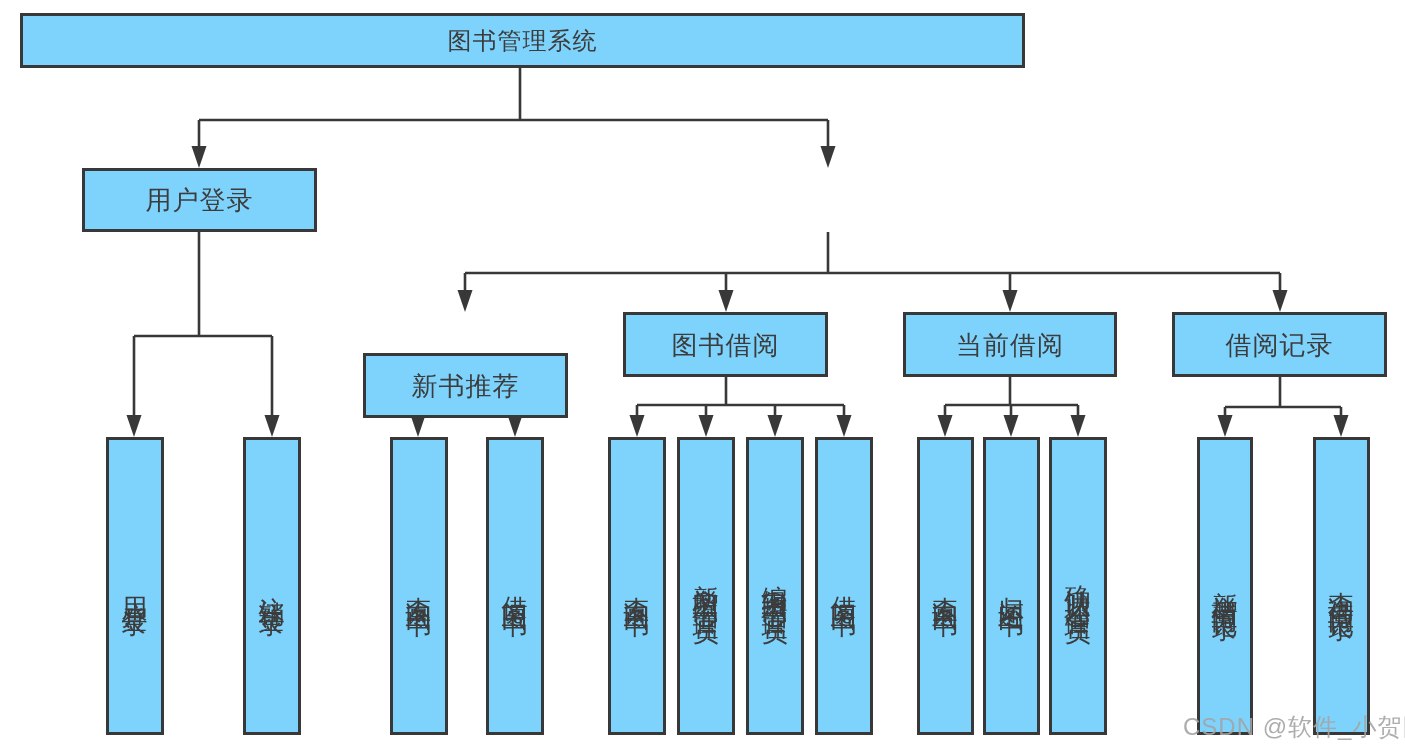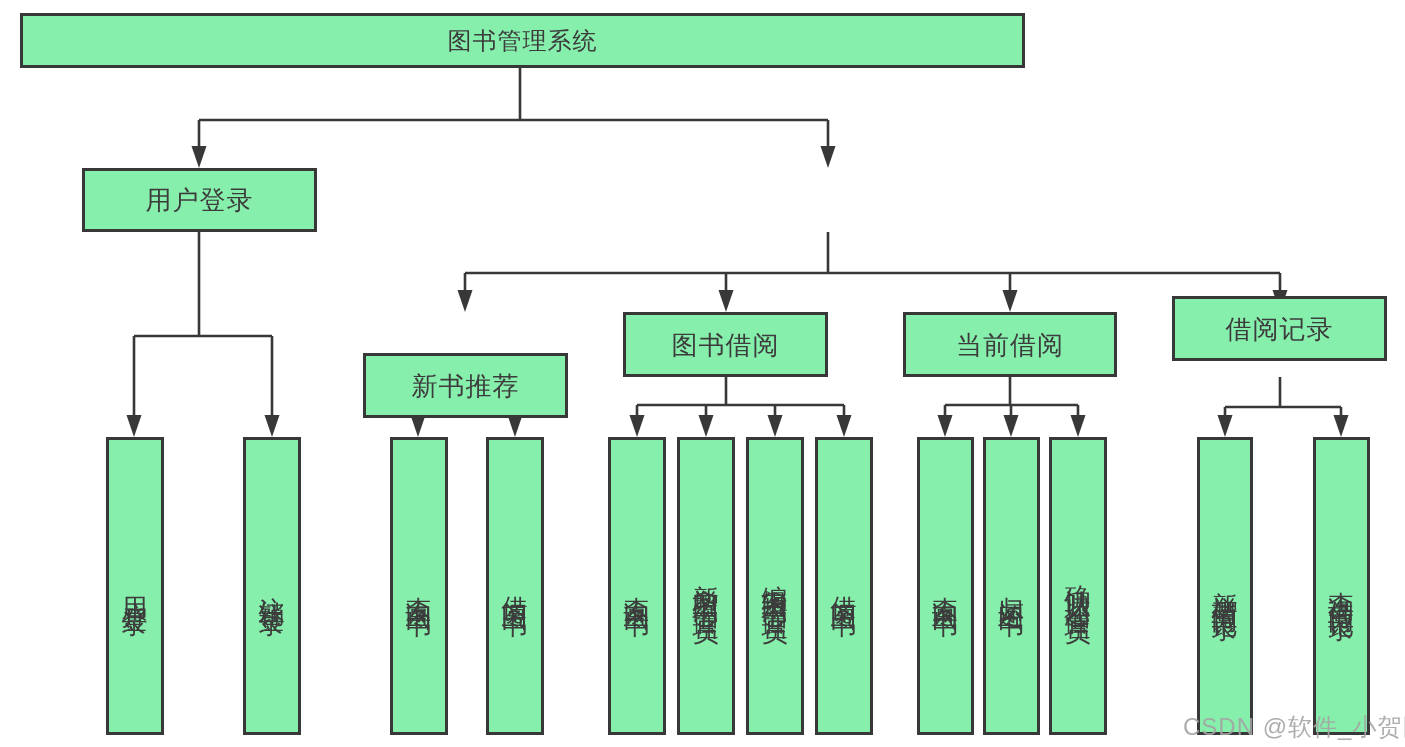--- a/index.html
+++ b/index.html
@@ -16,21 +16,21 @@
     overflow: hidden;
   }
   .connectors {
     position: absolute;
     left: 0; top: 0;
     width: 1405px; height: 747px;
   }
   .node {
     position: absolute;
     box-sizing: border-box;
-    background: #86efac;
+    background: #7dd3fc;
     border: 3px solid #383838;
     display: flex;
     align-items: center;
     justify-content: center;
     color: #3c3c3c;
     font-size: 26px;
     line-height: 1;
     white-space: nowrap;
     z-index: 2;
   }
@@ -109,21 +109,21 @@
 
   <div class="node" style="left:363px; top:312px; width:205px; height:65px;margin-top:41px;">
     <span class="lbl">新书推荐</span>
   </div>
   <div class="node" style="left:903px; top:312px; width:214px; height:65px;">
     <span class="lbl">当前借阅</span>
   </div>
   <div class="node" style="left:623px; top:312px; width:205px; height:65px;">
     <span class="lbl">图书借阅</span>
   </div>
-  <div class="node" style="left:1172px; top:296px; width:215px; height:65px;">
+  <div class="node" style="left:1172px; top:312px; width:215px; height:65px;">
     <span class="lbl">借阅记录</span>
   </div>
 
   <div class="node vnode" style="left:106px; top:437px; width:58px; height:298px;">
     <span class="lbl">用户登录</span>
   </div>
   <div class="node vnode" style="left:243px; top:437px; width:58px; height:298px;">
     <span class="lbl">注销登录</span>
   </div>
 

